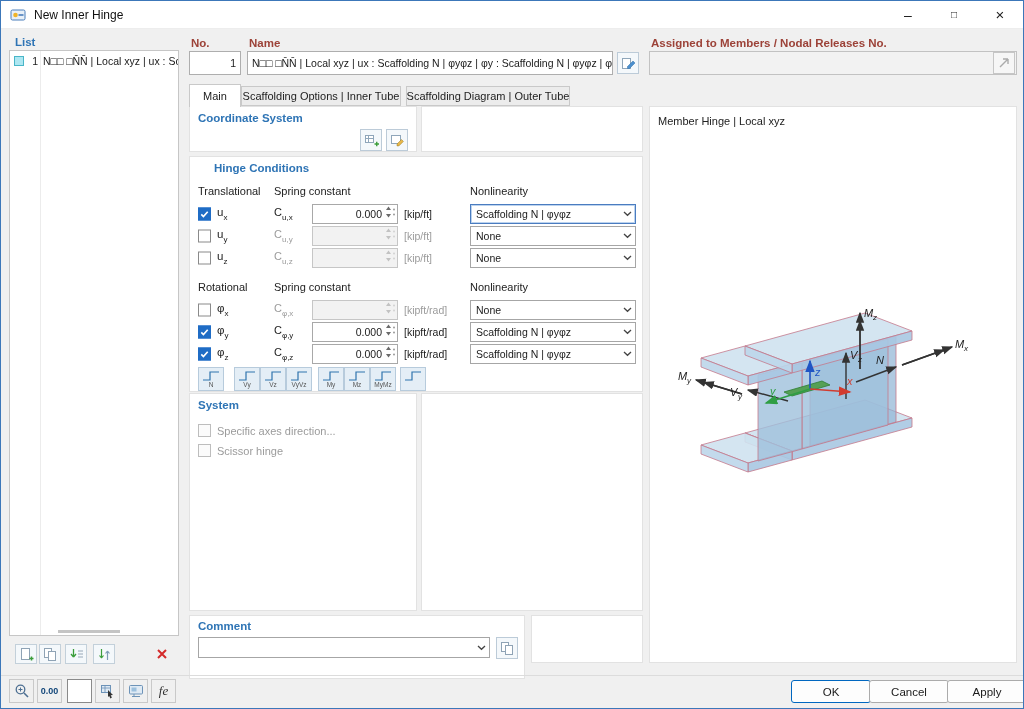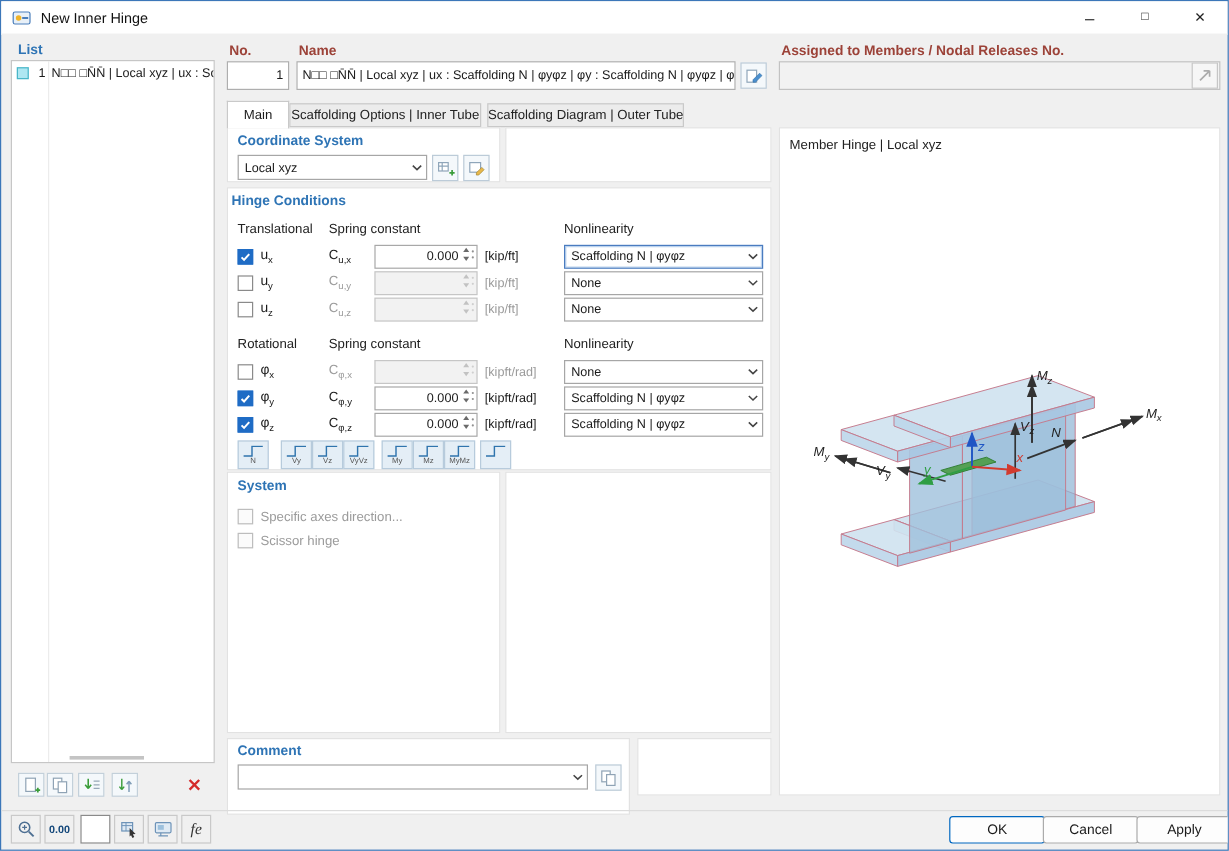--- a/index.html
+++ b/index.html
@@ -60,21 +60,21 @@
   
   .cs-card{left:188px;top:105px;width:228px;height:46px}
   .cs-title{position:absolute;left:8px;top:5px}
   .cs-dd{position:absolute;left:8px;top:22px;width:158px}
   .cs-btn1{left:170px;top:22px}
   .cs-btn2{left:196px;top:22px}
   .cs-empty{left:420px;top:105px;width:222px;height:46px}
 
   
   .hc-card{left:188px;top:155px;width:454px;height:236px}
-  .hc-title{position:absolute;left:3px;top:5px}
+  .hc-title{position:absolute;left:24px;top:5px}
   .hc-hdr{position:absolute;font-size:11px;color:#222;white-space:nowrap}
   .hc-row{position:absolute;left:8px;height:21px;width:440px}
   .hc-row>*{position:absolute;top:50%;transform:translateY(-50%)}
   .sym{font-size:11.5px}
   .clab{font-size:11px}
   .clab.off,.unit.off{color:#9b9b9b}
   .unit{font-size:10.5px;white-space:nowrap}
   .spin{height:20px;width:86px;display:flex;align-items:center;border:1px solid #a8a8a8;background:#fff;padding:0 1px 0 3px}
   .spin-val{flex:1;text-align:right;font-size:10.5px;padding-right:3px}
   .spin.off{background:#f2f2f2;border-color:#c6c6c6}
@@ -196,28 +196,20 @@
     <path d="M3 11L11 3M11 3v5M11 3H6" stroke="#ababab" stroke-width="1.4" fill="none"></path>
   </svg>
 </div>
 
 <div class="tab active" style="left:188px;width:52px">Main</div>
 <div class="tab inactive" style="left:240px;width:160px">Scaffolding Options | Inner Tube</div>
 <div class="tab inactive" style="left:405px;width:164px">Scaffolding Diagram | Outer Tube</div>
 
 <div class="card cs-card">
   <div class="sec-title cs-title">Coordinate System</div>
-  <div class="dd cs-dd">
-    <span class="dd-val">Local xyz</span>
-    <span class="dd-chev">
-        <svg width="9" height="6" viewBox="0 0 9 6">
-          <path d="M1 1l3.5 3.3L8 1" stroke="#444" stroke-width="1.3" fill="none"></path>
-        </svg>
-      </span>
-  </div>
   <div class="icon-btn cs-btn1">
     <svg width="15" height="15" viewBox="0 0 15 15">
       <rect x="1.5" y="2.5" width="8" height="7" fill="#fff" stroke="#8fa6ba"></rect>
       <path d="M1.5 5.5h8M4.5 2.5v7" stroke="#8fa6ba"></path>
       <path d="M10.5 11h4.5M12.75 8.75v4.5" stroke="#3a9d3a" stroke-width="1.4"></path>
     </svg>
   </div>
   <div class="icon-btn cs-btn2">
     <svg width="15" height="15" viewBox="0 0 15 15">
       <rect x="1.5" y="2.5" width="9" height="8" fill="#fff" stroke="#8fa6ba"></rect>

